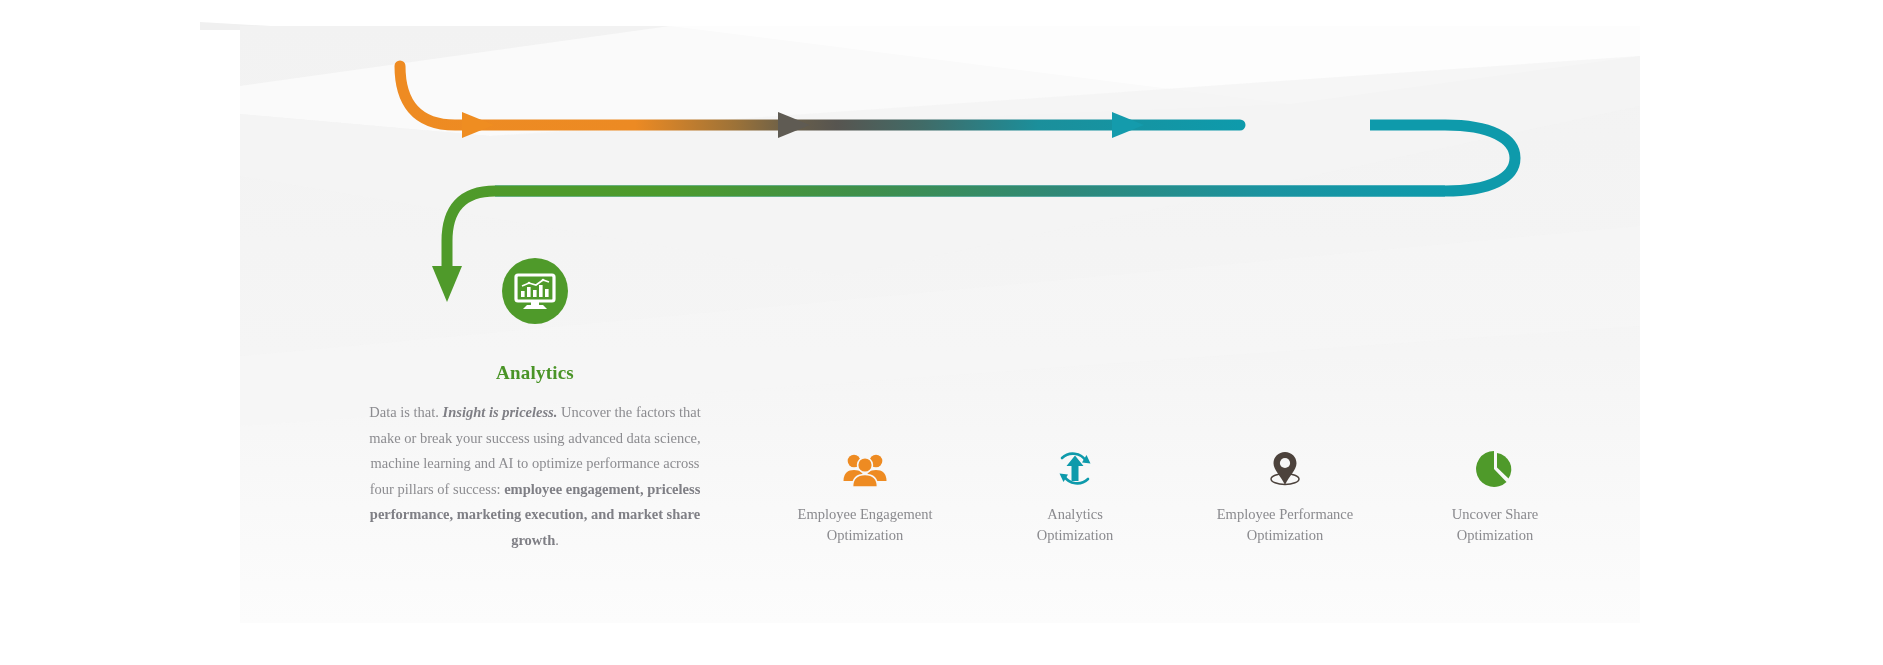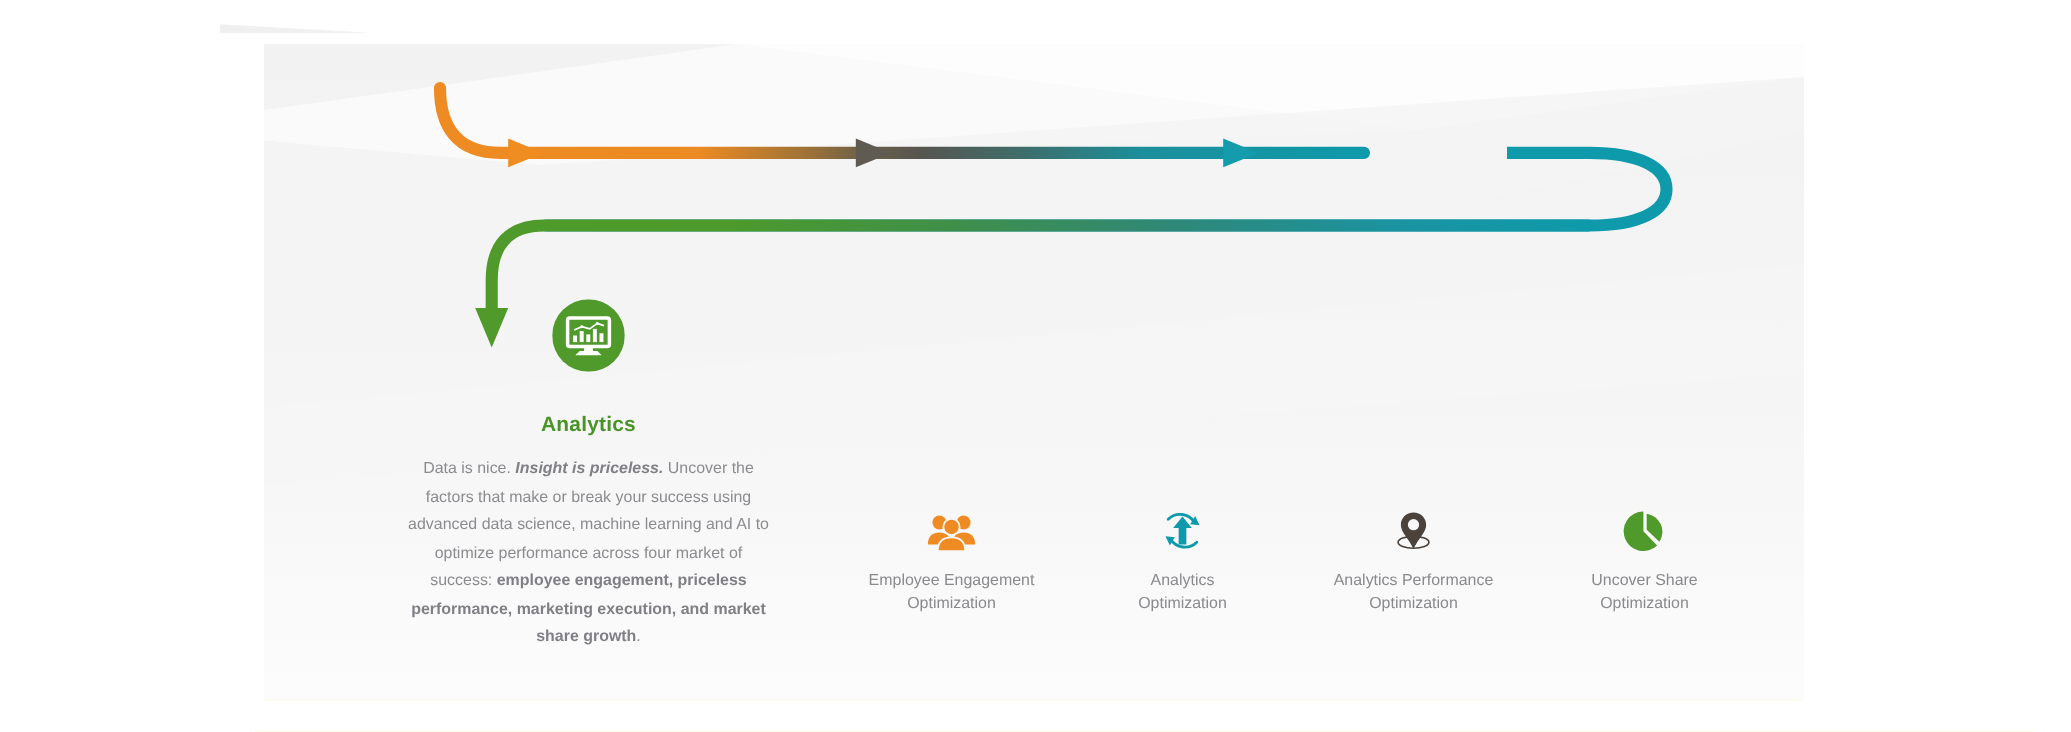--- a/index.html
+++ b/index.html
@@ -5,24 +5,25 @@
   html,body{margin:0;padding:0;}
   body{
     width:1883px;height:665px;
     background:#ffffff;
     font-family:"Liberation Sans", sans-serif;
     overflow:hidden;
     position:relative;
   }
   #panel{
     position:absolute;
-    left:240px;top:40px;
+    left:240px;top:26px;
     width:1400px;height:597px;
-    background:#fef9c3;
+    background:#0f172a;
     overflow:hidden;
+    font-family:Liberation Serif, serif;
   }
   #bg-shapes{position:absolute;left:0;top:0;width:1400px;height:597px;}
   #flow-svg{position:absolute;left:0;top:0;width:1400px;height:300px;}
 
   #corner-wedge{
     position:absolute;left:0;top:0;width:200px;height:40px;
   }
 
   
   #analytics-block{
@@ -159,21 +160,21 @@
         <rect x="43" y="31" width="3.6" height="8" fill="#ffffff"></rect>
         <polyline points="20,28 27,25 34,27 41,22 47,24" fill="none" stroke="#ffffff" stroke-width="1.6"></polyline>
         <circle cx="27" cy="25" r="1.3" fill="#ffffff"></circle>
         <circle cx="41" cy="22" r="1.3" fill="#ffffff"></circle>
       </svg>
     </div>
 
     <div id="analytics-title">Analytics</div>
 
     <div id="analytics-desc">
-      <span>Data is nice. </span><i>Insight is priceless.</i><span> Uncover the factors that make or break your success using advanced data science, machine learning and AI to optimize performance across four market of success: </span><b>employee engagement, priceless performance, marketing execution, and market share growth</b><span>.</span>
+      <span>Data is that. </span><i>Insight is priceless.</i><span> Uncover the factors that make or break your success using advanced data science, machine learning and AI to optimize performance across four pillars of success: </span><b>employee engagement, priceless performance, marketing execution, and market share growth</b><span>.</span>
     </div>
   </div>
 
   <div id="pillars">
 
     <div class="pillar">
       <div class="pillar-icon">
         <svg viewBox="0 0 46 38" width="46" height="38">
           <circle cx="12" cy="11" r="6.3" fill="#ee8b22"></circle>
           <path d="M 1.5 31 C 1.5 23, 6 20, 12 20 C 18 20, 22.5 23, 22.5 31 Z" fill="#ee8b22"></path>
@@ -207,21 +208,21 @@
 
     <div class="pillar">
       <div class="pillar-icon">
         <svg viewBox="0 0 44 42" width="44" height="42">
           <ellipse cx="22" cy="31" rx="14" ry="5.4" fill="none" stroke="#4c423c" stroke-width="1.5"></ellipse>
           <path d="M 22 4 C 15.5 4, 10.5 9, 10.5 15.2 C 10.5 22, 18 28, 22 37 C 26 28, 33.5 22, 33.5 15.2 C 33.5 9, 28.5 4, 22 4 Z" fill="#4c423c"></path>
           <circle cx="22" cy="15" r="5.1" fill="#f6f6f6"></circle>
         </svg>
       </div>
       <div class="pillar-label">
-        <span>Analytics Performance</span><br>
+        <span>Employee Performance</span><br>
         <span>Optimization</span>
       </div>
     </div>
 
     <div class="pillar">
       <div class="pillar-icon">
         <svg viewBox="0 0 44 42" width="44" height="42">
           <path d="M 21 21 L 21 3 A 18 18 0 1 0 33.5 34 Z" fill="#4f9a2a"></path>
           <path d="M 24 19.5 L 24 5 A 16.5 16.5 0 0 1 35.5 30.5 Z" fill="#4f9a2a"></path>
         </svg>

